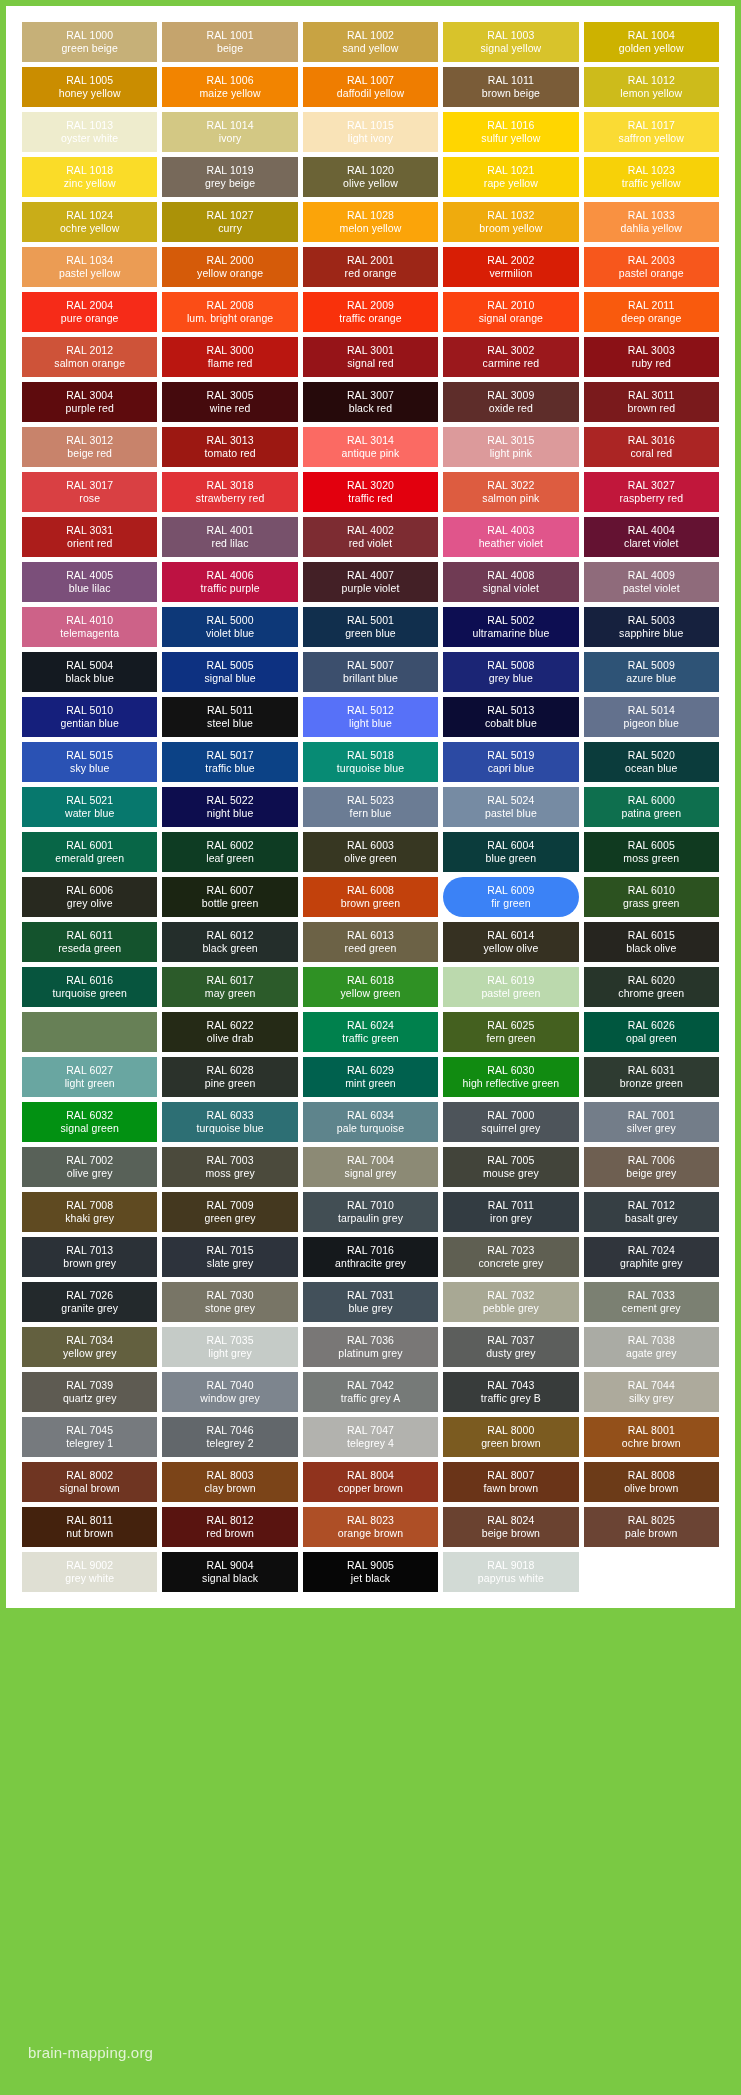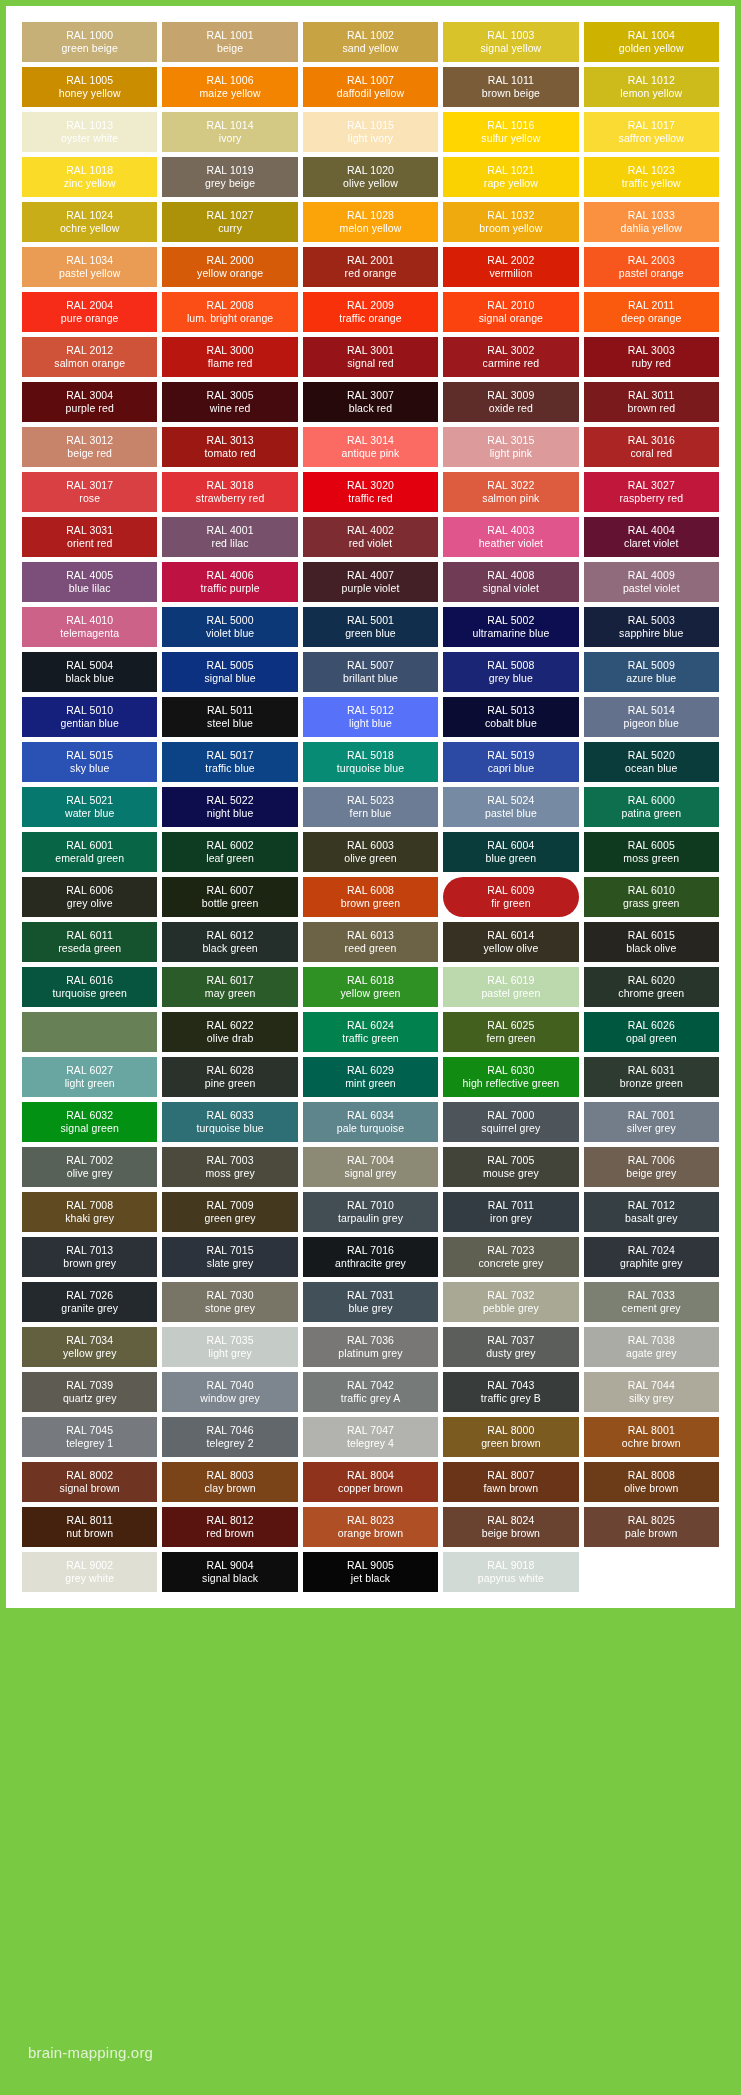--- a/index.html
+++ b/index.html
@@ -444,21 +444,21 @@
         <div class="name" style="color: rgb(255, 255, 255);">grey olive</div>
       </div>
       <div class="swatch" style="background: rgb(27, 37, 18);">
         <div class="code" style="color: rgb(255, 255, 255);">RAL 6007</div>
         <div class="name" style="color: rgb(255, 255, 255);">bottle green</div>
       </div>
       <div class="swatch" style="background: #c2410c;">
         <div class="code" style="color: rgb(255, 255, 255);">RAL 6008</div>
         <div class="name" style="color: rgb(255, 255, 255);">brown green</div>
       </div>
-      <div class="swatch" style="background: #b91c1c; border-radius: 20px;">
+      <div class="swatch" style="background: #3b82f6; border-radius: 20px;">
         <div class="code" style="color: rgb(255, 255, 255);">RAL 6009</div>
         <div class="name" style="color: rgb(255, 255, 255);">fir green</div>
       </div>
       <div class="swatch" style="background: rgb(44, 82, 32);">
         <div class="code" style="color: rgb(255, 255, 255);">RAL 6010</div>
         <div class="name" style="color: rgb(255, 255, 255);">grass green</div>
       </div>
       <div class="swatch" style="background: #14532d;">
         <div class="code" style="color: rgb(255, 255, 255);">RAL 6011</div>
         <div class="name" style="color: rgb(255, 255, 255);">reseda green</div>

